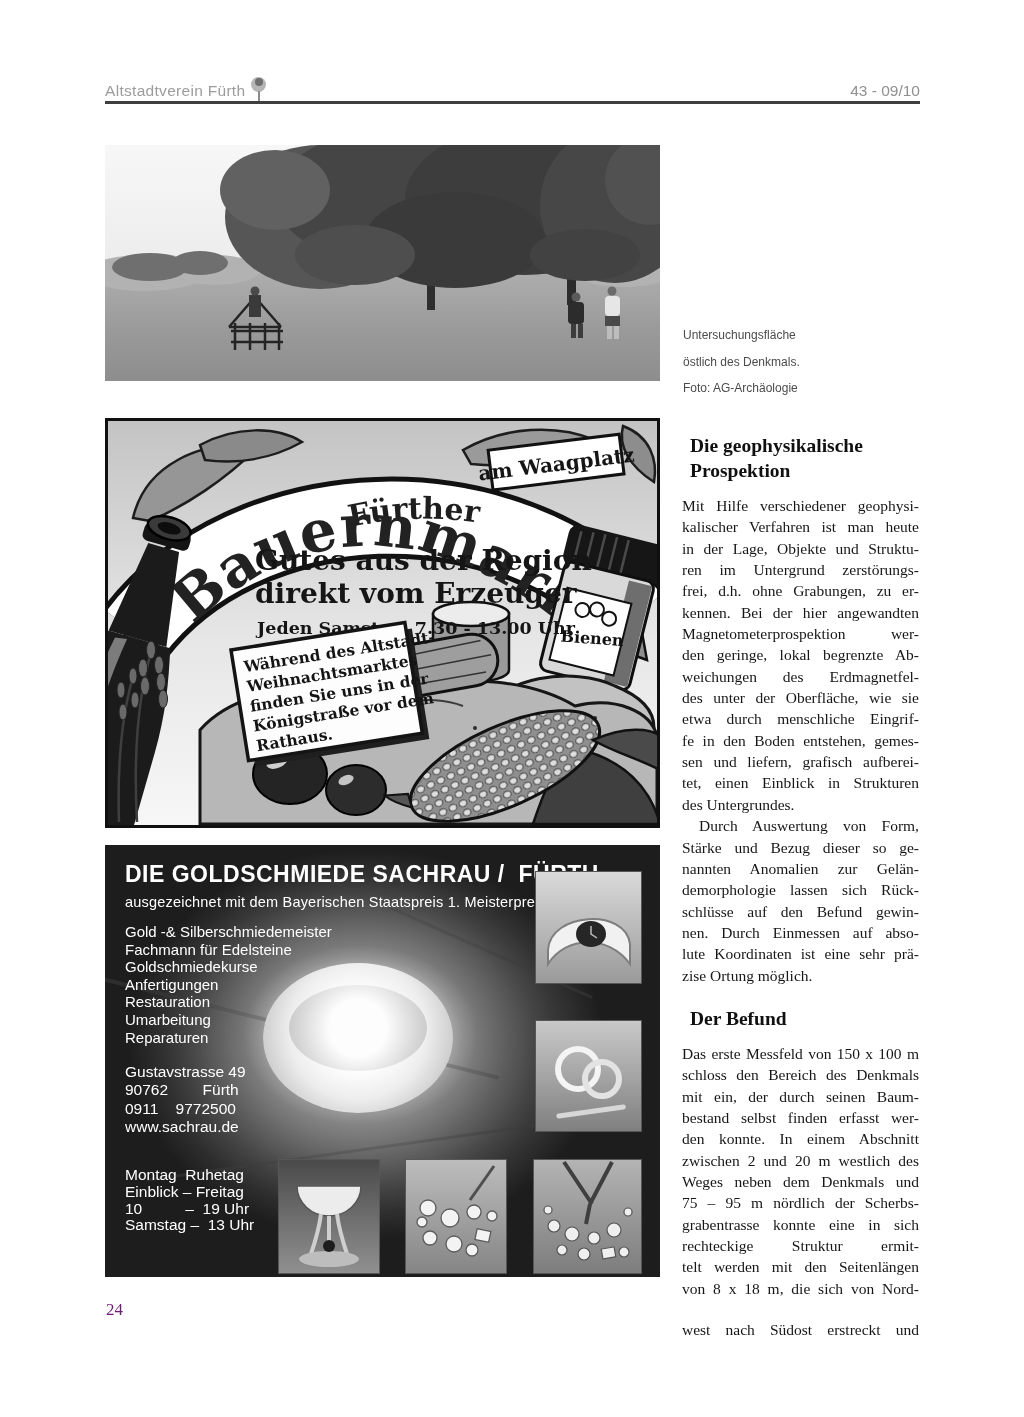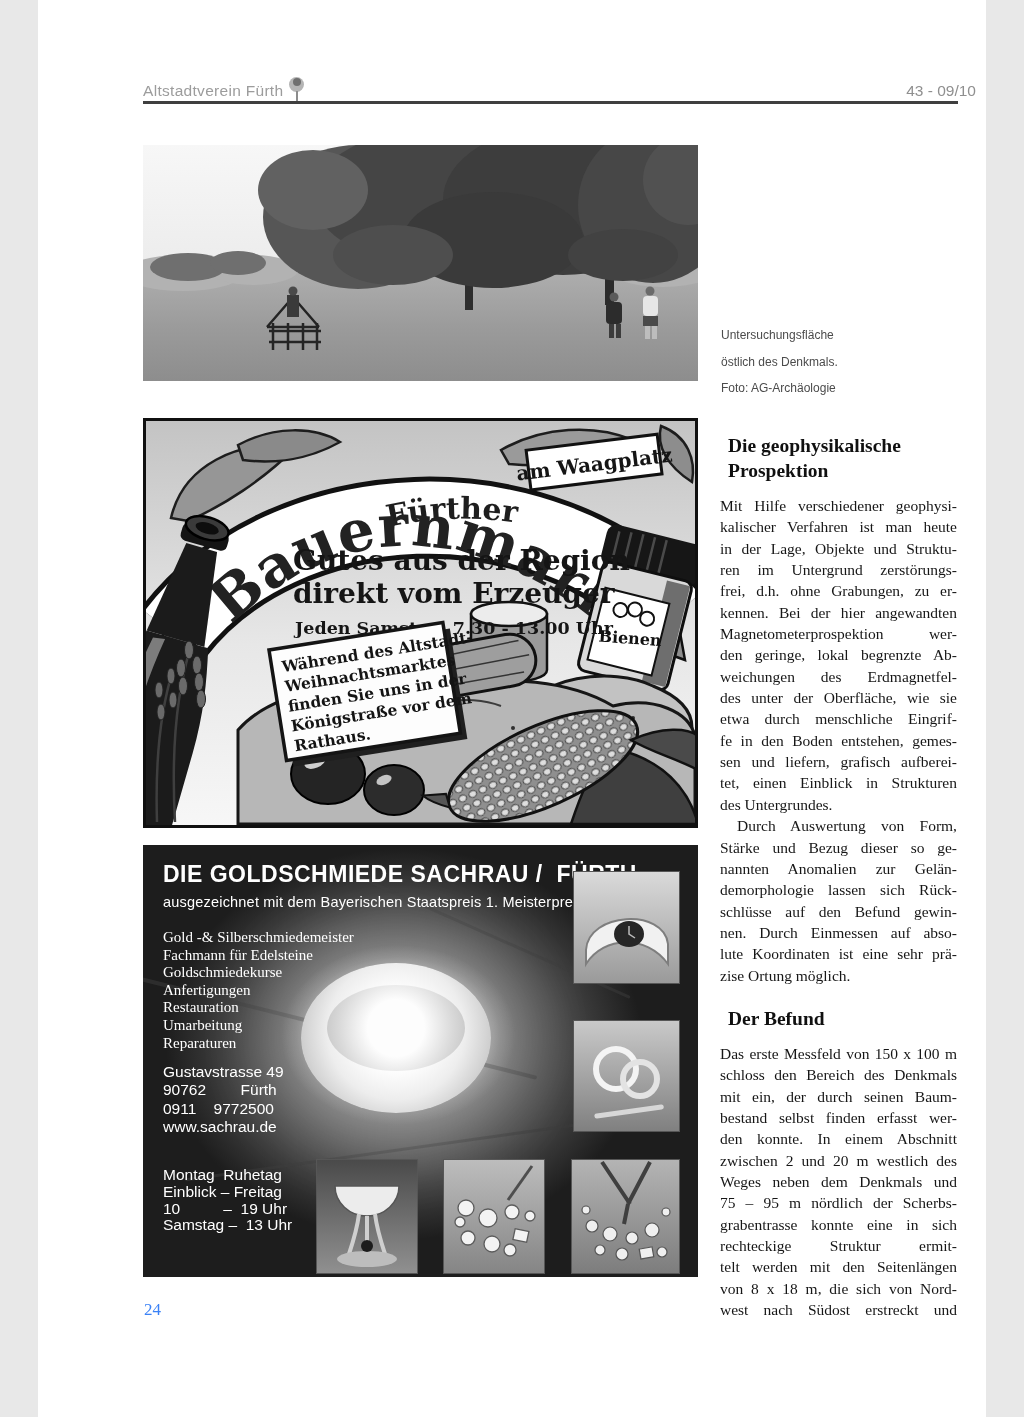--- a/index.html
+++ b/index.html
@@ -1,65 +1,65 @@
 <!DOCTYPE html>
 <html><head>
 <meta charset="utf-8">
 <style>
   html,body{margin:0;padding:0;background:#e8e8e8;}
-  .page{position:relative;width:948px;height:1417px;background:#ffffff;margin:0 auto;overflow:hidden;
+  .page{position:relative;width:1024px;height:1417px;background:#ffffff;margin:0 auto;overflow:hidden;
         font-family:"Liberation Serif",serif;color:#141414;}
   .abs{position:absolute;}
 
   
   .hdr-club{left:105px;top:82px;font-family:"Liberation Sans",sans-serif;font-size:15.5px;color:#9c9c9c;letter-spacing:.3px;}
-  .hdr-issue{left:840px;top:82px;width:98px;text-align:right;font-family:"Liberation Sans",sans-serif;font-size:15.5px;color:#8f8f8f;}
+  .hdr-issue{left:822px;top:82px;width:98px;text-align:right;font-family:"Liberation Sans",sans-serif;font-size:15.5px;color:#8f8f8f;}
   .hdr-rule{left:105px;top:101px;width:815px;height:2.5px;background:#3f3f3f;}
   .logo{left:251px;top:77px;width:16px;height:26px;}
   .logo .ball{position:absolute;left:0;top:0;width:15px;height:15px;border-radius:50%;background:#b5b5b5;}
   .logo .dot{position:absolute;left:3.5px;top:1px;width:8px;height:8px;border-radius:50%;background:#6f6f6f;}
   .logo .stem{position:absolute;left:7px;top:14px;width:2px;height:11px;background:#8c8c8c;}
 
   
   .photo{left:105px;top:145px;width:555px;height:236px;}
   .caption{left:683px;top:322px;width:235px;font-family:"Liberation Sans",sans-serif;
            font-size:12px;line-height:26.5px;color:#4b4b4b;}
   .caption .tline{white-space:pre;}
 
   
   .col{left:682px;top:425px;width:237px;}
   .col h3{margin:8px;font-size:19.5px;line-height:25px;font-weight:bold;white-space:pre-line;color:#101010;}
   .para{font-size:15.5px;line-height:21.35px;color:#161616;}
   .para .tline{height:21.35px;overflow:hidden;text-align:justify;text-align-last:justify;}
   .para .tline-last{text-align-last:left;}
-  .para.cont .tline-last{text-align-last:justify;}
+  .para.cont .tline-last{text-align-last:justify;margin-top:20px;}
   .para.pind .tline:first-child{text-indent:17px;}
   .gap1{height:4px;} .gap2{height:12px;}
 
   
-  .pagenum{left:106px;top:1300px;font-size:17px;color:#3b82f6;}
+  .pagenum{left:106px;top:1300px;font-size:17px;color:#701a75;}
 
   
   .ad1{left:105px;top:418px;width:555px;height:410px;}
   .ad2{left:105px;top:845px;width:555px;height:432px;overflow:hidden;color:#fff;
        background:
          radial-gradient(ellipse 150px 115px at 46% 44%, rgba(255,255,255,.95), rgba(225,225,225,.7) 42%, rgba(150,150,150,.3) 68%, rgba(0,0,0,0) 78%),
          radial-gradient(ellipse 280px 230px at 47% 46%, #8d8d8d, #4c4c4c 55%, #1d1d1d 85%),
          linear-gradient(135deg,#3a3a3a,#121212 55%,#050505);}
   .wire{position:absolute;background:#3b3b3b;opacity:.55;border-radius:3px;}
   .crucible{position:absolute;left:158px;top:118px;width:190px;height:150px;border-radius:50%;
             background:radial-gradient(circle at 50% 45%, #ffffff 30%, #ededed 55%, #cfcfcf 75%, #a5a5a5 100%);
             box-shadow:0 0 70px 35px rgba(255,255,255,.30);}
   .crucible .melt{position:absolute;left:26px;top:22px;width:138px;height:86px;border-radius:50%;
             background:radial-gradient(circle at 50% 50%, #fdfdfd 35%, #d9d9d9 70%, #bdbdbd 100%);}
   .ad2-title{left:20px;top:16px;font-family:"Liberation Sans",sans-serif;font-weight:bold;font-size:23px;letter-spacing:.5px;white-space:pre;}
   .ad2-sub{left:20px;top:49px;font-family:"Liberation Sans",sans-serif;font-size:14.5px;letter-spacing:.2px;white-space:pre;}
   .ad2-list{font-family:"Liberation Sans",sans-serif;font-size:15px;line-height:17.6px;}
   .ad2-list .tline{white-space:pre;}
-  .ad2-services{left:20px;top:84px;font-family:Liberation Serif, serif;}
+  .ad2-services{left:20px;top:78px;}
   .ad2-address{left:20px;top:218px;line-height:18.4px;font-size:15.5px;}
   .ad2-hours{left:20px;top:322px;line-height:16.8px;font-size:15.5px;}
   .inset{position:absolute;box-shadow:0 0 0 1px #565656;}
 
   svg text{font-family:"DejaVu Serif",serif;}
 </style>
 </head>
 <body>
 
 <div class="page">

